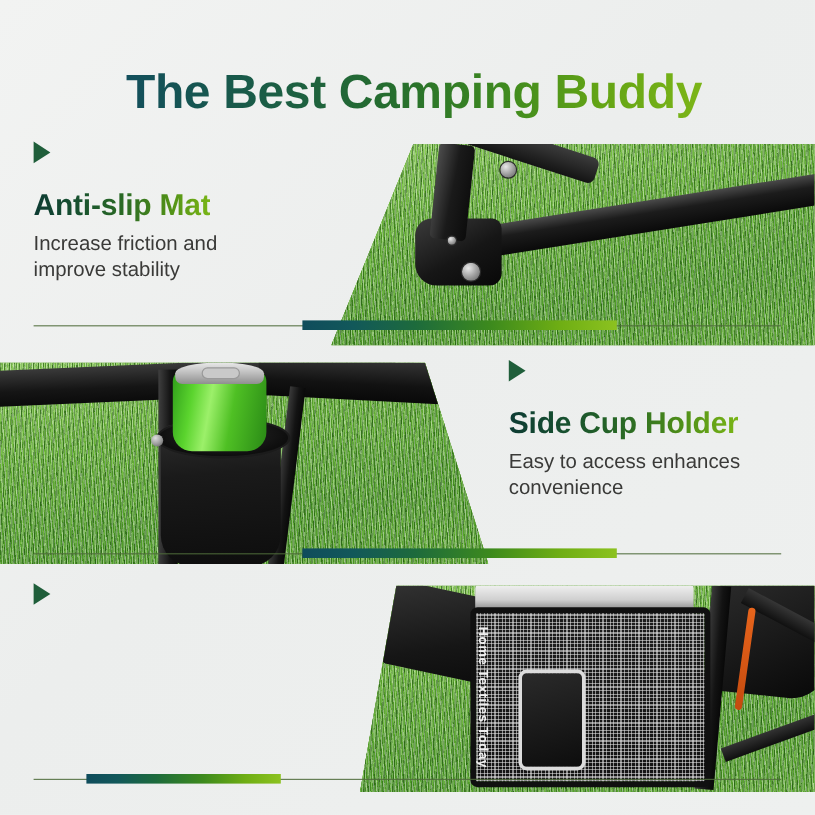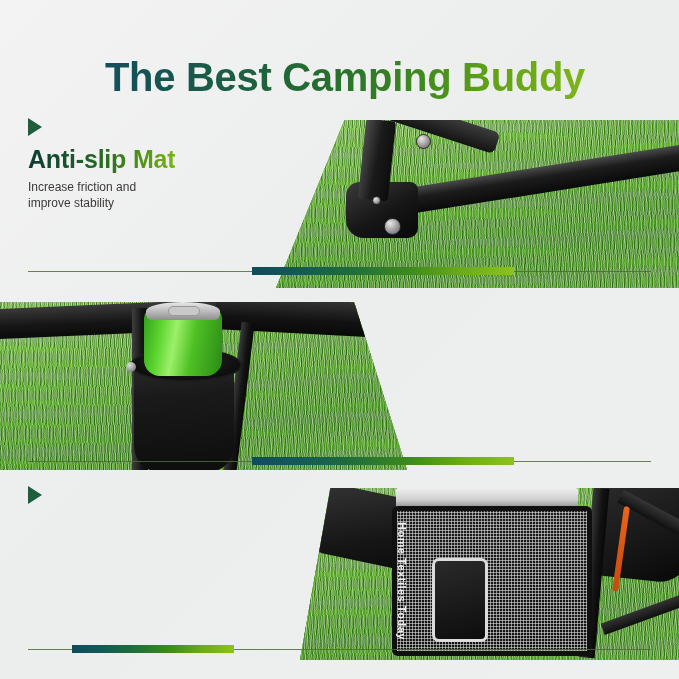--- a/index.html
+++ b/index.html
@@ -55,33 +55,33 @@
     width: 0; height: 0;
     border-top: 9px solid transparent;
     border-bottom: 9px solid transparent;
     border-left: 14px solid #1f5e3a;
     margin-bottom: 9px;
   }
 
   .feature-title {
     font-size: 25px;
     font-weight: bold;
-    margin: 0 0 6px 0;
+    margin: 12px 0 6px 0;
     line-height: 1.15;
     letter-spacing: -0.2px;
     background-image: linear-gradient(90deg,
         #0d3b33 0%, #17512f 25%, #2b6b24 52%, #4f8f18 76%, #79b516 100%);
     -webkit-background-clip: text;
     background-clip: text;
     color: transparent;
     -webkit-text-fill-color: transparent;
     display: inline-block;
   }
   .feature-desc {
-    font-size: 12px;
+    font-size: 17px;
     line-height: 1.32;
     color: #3a3a38;
     margin: 0;
     max-width: 230px;
     white-space: pre-line;
   }
 
   
   .photo {
     position: absolute;
@@ -380,20 +380,26 @@
       <div class="post-vert"></div>
       <div class="post-diag"></div>
       <div class="cup-holder"></div>
       <div class="cup-rim"></div>
       <div class="can"></div>
       <div class="can-top"></div>
       <div class="can-tab"></div>
       <div class="screw"></div>
     </div>
 
+    <div class="text-block text-right">
+      <div class="arrow-icon"></div>
+      <h2 class="feature-title">Side Cup Holder</h2>
+      <p class="feature-desc">Easy to access enhances
+convenience</p>
+    </div>
 
   </div>
 
   <div class="divider" id="divider-2">
     <div class="hairline"></div>
     <div class="bar"></div>
   </div>
 
   <div class="section" id="section-3">
 

